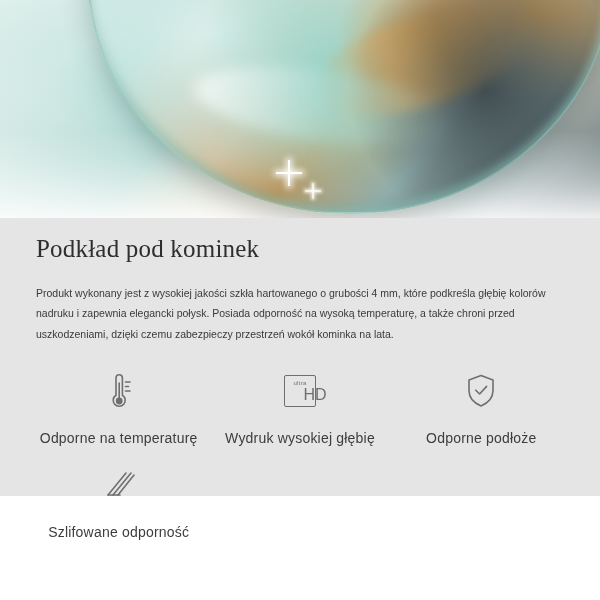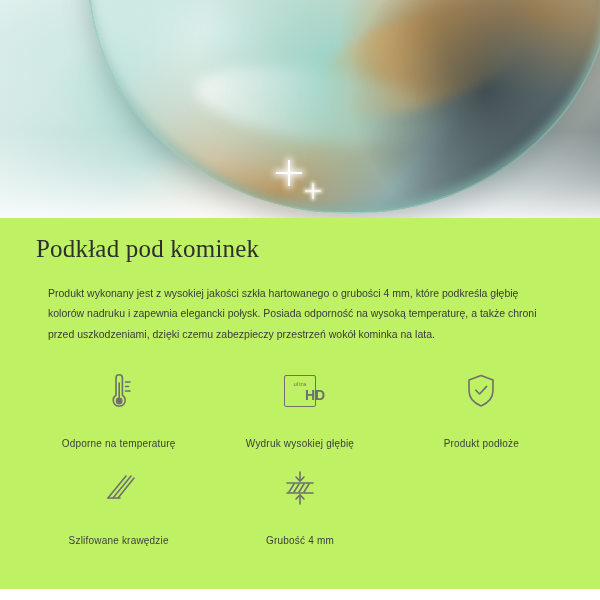--- a/index.html
+++ b/index.html
@@ -9,22 +9,22 @@
   body {
     width: 600px;
     height: 600px;
     background: #ffffff;
     font-family: "Liberation Sans", sans-serif;
     overflow: hidden;
   }
   .page {
     position: relative;
     width: 600px;
-    height: 589px;
-    background: #bef264;
+    height: 496px;
+    background: #e5e5e5;
   }
 
   
   .hero {
     position: relative;
     width: 600px;
     height: 218px;
     overflow: hidden;
     background: #ffffff;
   }
@@ -116,21 +116,21 @@
     letter-spacing: 0.2px;
   }
   .headline .line {
     display: block;
   }
   .paragraph {
     font-family: "Liberation Sans", sans-serif;
     font-size: 10.5px;
     line-height: 1.95;
     color: #3a3a3a;
-    margin: 12px;
+    margin: 0;
     max-width: 540px;
   }
 
   
   .features {
     margin-top: 24px;
     display: grid;
     grid-template-columns: repeat(3, 1fr);
     row-gap: 16px;
     padding: 0 28px;
@@ -141,22 +141,22 @@
     align-items: center;
     justify-content: flex-start;
   }
   .feature-icon {
     height: 46px;
     display: flex;
     align-items: center;
     justify-content: center;
   }
   .feature-label {
-    margin-top: 24px;
-    font-size: 10px;
+    margin-top: 16px;
+    font-size: 14px;
     color: #3d3d3d;
     text-align: right;
     letter-spacing: 0.2px;
   }
   .uhd-box {
     width: 30px;
     height: 30px;
     border: 1.6px solid #6f6f6f;
     border-radius: 2px;
     display: flex;
@@ -164,22 +164,22 @@
     align-items: center;
     justify-content: center;
     line-height: 1;
   }
   .uhd-top {
     font-size: 6px;
     color: #6f6f6f;
     letter-spacing: 0.3px;
   }
   .uhd-bottom {
-    font-size: 14px;
-    font-weight: bold;
+    font-size: 16px;
+    font-weight: normal;
     color: #6f6f6f;
     margin-top: 1px;
     margin-left: 30px;
   }
   svg { display: block; }
 </style>
 </head>
 <body>
 
 <div class="page">
@@ -232,52 +232,33 @@
 
     <div class="feature">
       <div class="feature-icon">
         <svg width="34" height="40" viewBox="0 0 34 40">
           <g fill="none" stroke="#6f6f6f" stroke-width="1.6" stroke-linejoin="round" stroke-linecap="round">
             <path d="M17 4.5 29 9v10.5c0 7.5-5.2 12.6-12 15.4C10.2 32.1 5 27 5 19.5V9z"></path>
             <polyline points="11.8,19.2 15.6,23 22.6,15.4"></polyline>
           </g>
         </svg>
       </div>
-      <div class="feature-label">Produkt podłoże</div>
+      <div class="feature-label">Odporne podłoże</div>
     </div>
 
 
     <div class="feature">
       <div class="feature-icon">
         <svg width="38" height="36" viewBox="0 0 38 36">
           <g fill="none" stroke="#6f6f6f" stroke-width="1.6" stroke-linecap="round">
             <path d="M8 28 L26 6"></path>
             <path d="M13 28 L31 6"></path>
             <path d="M18 28 L34 8"></path>
             <path d="M8 28 L20 28"></path>
           </g>
         </svg>
       </div>
-      <div class="feature-label">Szlifowane krawędzie</div>
-    </div>
-
-    <div class="feature">
-      <div class="feature-icon">
-        <svg width="38" height="40" viewBox="0 0 38 40">
-          <g fill="none" stroke="#6f6f6f" stroke-width="1.6" stroke-linecap="round">
-            <line x1="19" y1="4" x2="19" y2="12"></line>
-            <polyline points="15,9 19,13 23,9"></polyline>
-            <line x1="6" y1="15" x2="32" y2="15"></line>
-            <line x1="6" y1="25" x2="32" y2="25"></line>
-            <line x1="19" y1="28" x2="19" y2="36"></line>
-            <polyline points="15,31 19,27 23,31"></polyline>
-            <line x1="8" y1="24" x2="13" y2="16"></line>
-            <line x1="13" y1="24" x2="18" y2="16"></line>
-            <line x1="18" y1="24" x2="23" y2="16"></line>
-            <line x1="23" y1="24" x2="28" y2="16"></line>
-          </g>
-        </svg>
-      </div>
-      <div class="feature-label">Grubość 4 mm</div>
-    </div>
+      <div class="feature-label">Szlifowane odporność</div>
+    </div>
+
 
   </div>
 </div>
 
 </body></html>

